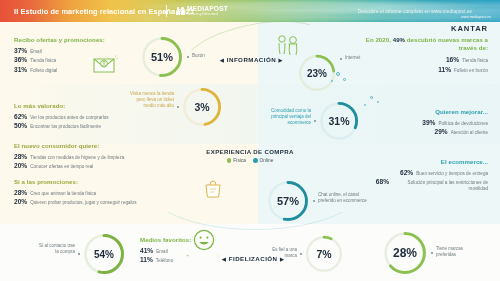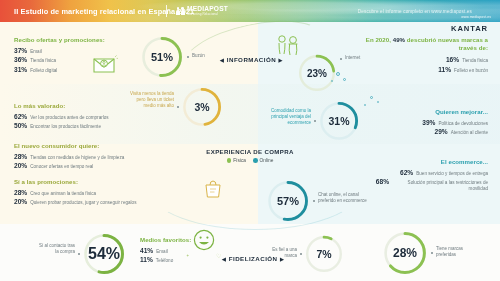--- a/index.html
+++ b/index.html
@@ -373,21 +373,21 @@
     <div class="pct" style="font-size:11px;">57%</div>
   </div>
   <div class="donut-dot" style="left:313px; top:200px;"></div>
   <div class="donut-cap" style="left:318px; top:192px; width:52px; color:#6f7b7f;">Chat online, el canal preferido en ecommerce</div>
 
   <div class="donut" style="left:82px; top:232px; width:44px; height:44px;">
     <svg width="44" height="44" viewBox="0 0 44 44">
       <circle cx="22" cy="22" r="18.5" fill="none" stroke="#e6eedc" stroke-width="2.6"></circle>
       <circle cx="22" cy="22" r="18.5" fill="none" stroke="#7cb342" stroke-width="3" stroke-dasharray="62.8 116.3" stroke-linecap="round"></circle>
     </svg>
-    <div class="pct" style="font-size:16px;">54%</div>
+    <div class="pct" style="font-size:10px;">54%</div>
   </div>
   <div class="donut-dot" style="left:78px; top:253px;"></div>
   <div class="donut-cap" style="left:36px; top:243px; width:39px; text-align:right;">Sí al contacto tras la compra</div>
 
   <div class="donut" style="left:304px; top:234px; width:40px; height:40px;">
     <svg width="40" height="40" viewBox="0 0 40 40">
       <circle cx="20" cy="20" r="16.8" fill="none" stroke="#e9eee2" stroke-width="2.4"></circle>
       <circle cx="20" cy="20" r="16.8" fill="none" stroke="#8cc152" stroke-width="2.7" stroke-dasharray="7.4 98.2" stroke-linecap="round"></circle>
     </svg>
     <div class="pct" style="font-size:10.5px;">7%</div>

